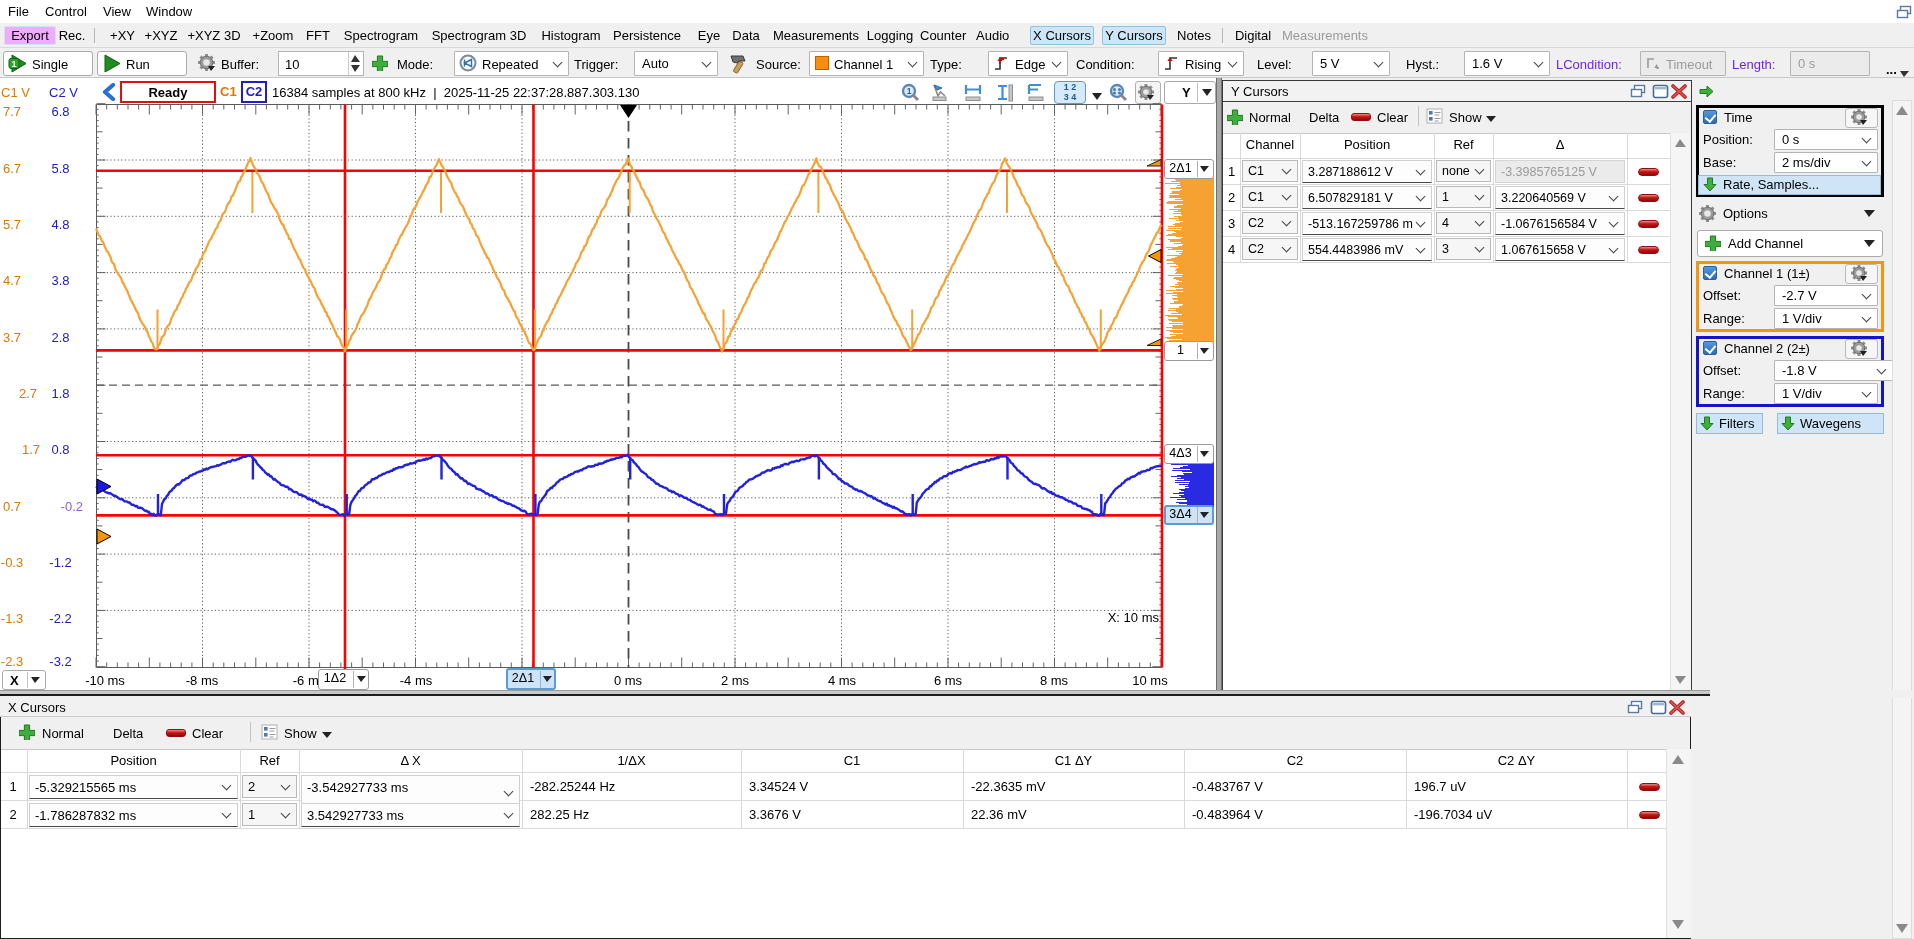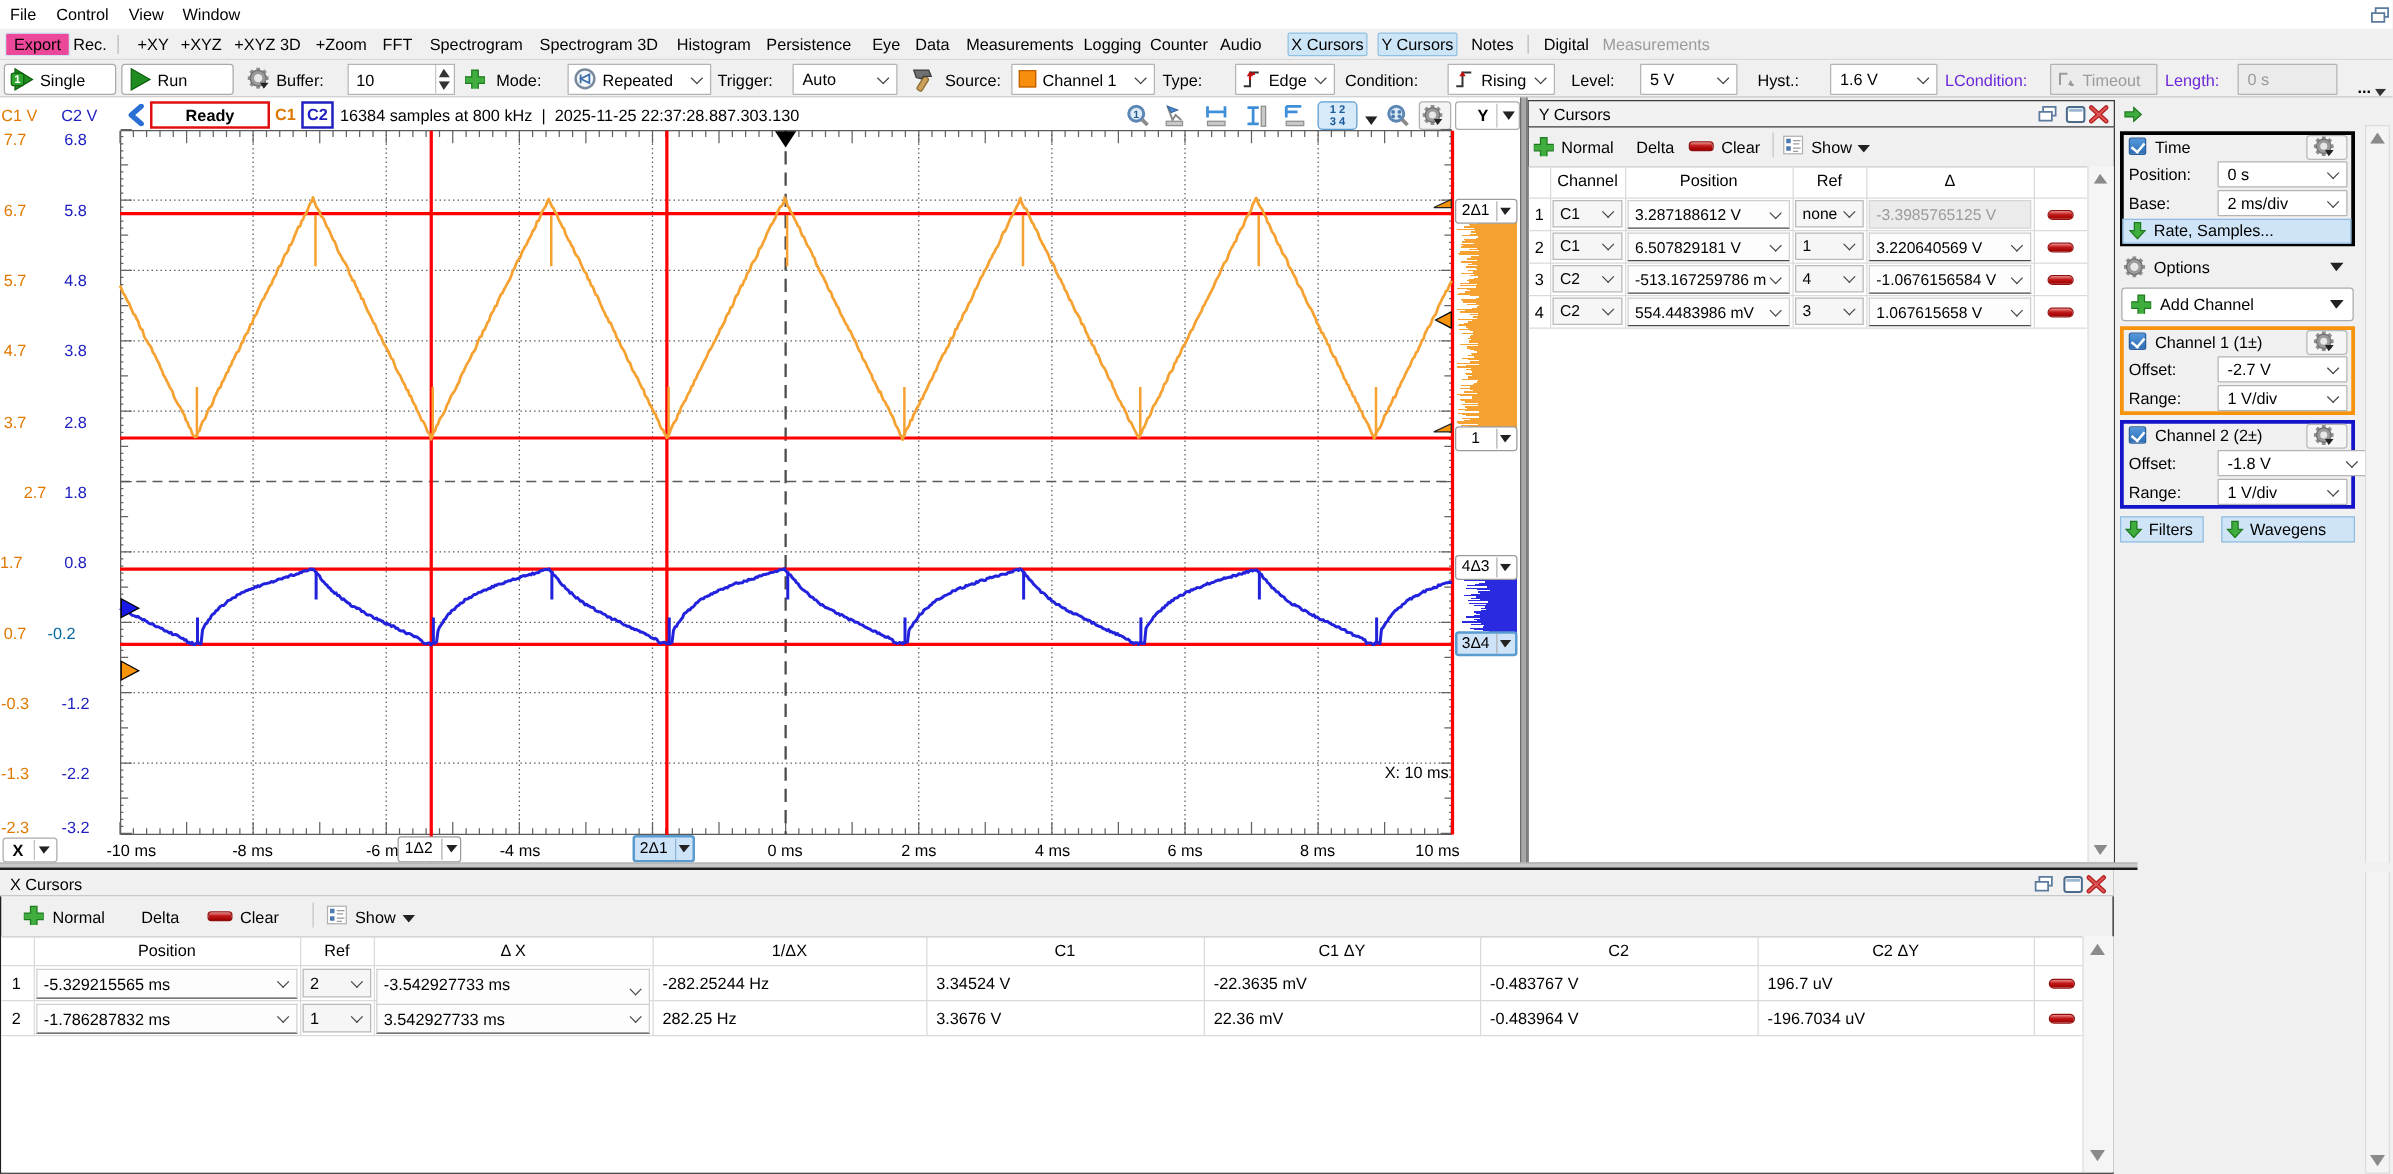--- a/index.html
+++ b/index.html
@@ -24,21 +24,21 @@
 <div style="position:absolute;left:0;top:0;width:1914px;height:23px;background:#fff"></div>
 <div class="lbl" style="position:absolute;left:8px;top:4px">File</div>
 <div class="lbl" style="position:absolute;left:45px;top:4px">Control</div>
 <div class="lbl" style="position:absolute;left:103px;top:4px">View</div>
 <div class="lbl" style="position:absolute;left:146px;top:4px">Window</div>
 <svg class="ab" style="left:1896px;top:5px" width="17" height="14">
     <rect x="4.5" y="1.5" width="10" height="7" fill="#fff" stroke="#5b7a9d" stroke-width="1.4"></rect>
     <rect x="1.5" y="5.5" width="10" height="7" fill="#fff" stroke="#5b7a9d" stroke-width="1.4"></rect>
   </svg>
 <div style="position:absolute;left:0;top:23px;width:1914px;height:25px;background:#f0f0f0;border-bottom:1px solid #d9d9d9"></div>
-<div style="position:absolute;top:26px;left:4px;width:52px;text-align:center;line-height:19px;border-radius:2px;background:#ec4899;border:1px solid #cfe3f3;line-height:17px">Export</div>
+<div style="position:absolute;top:26px;left:4px;width:52px;text-align:center;line-height:19px;border-radius:2px;background:#f0abfc;border:1px solid #cfe3f3;line-height:17px">Export</div>
 <div style="position:absolute;top:26px;left:57px;width:30px;text-align:center;line-height:19px;border-radius:2px">Rec.</div>
 <div style="position:absolute;left:94px;top:28px;width:1px;height:15px;background:#b8b8b8"></div>
 <div style="position:absolute;top:26px;left:103px;width:32px;text-align:right;line-height:19px;border-radius:2px">+XY</div>
 <div style="position:absolute;top:26px;left:141px;width:40px;text-align:center;line-height:19px;border-radius:2px">+XYZ</div>
 <div style="position:absolute;top:26px;left:187px;width:54px;text-align:center;line-height:19px;border-radius:2px">+XYZ 3D</div>
 <div style="position:absolute;top:26px;left:250px;width:46px;text-align:center;line-height:19px;border-radius:2px">+Zoom</div>
 <div style="position:absolute;top:26px;left:303px;width:30px;text-align:center;line-height:19px;border-radius:2px">FFT</div>
 <div style="position:absolute;top:26px;left:342px;width:78px;text-align:center;line-height:19px;border-radius:2px">Spectrogram</div>
 <div style="position:absolute;top:26px;left:430px;width:98px;text-align:center;line-height:19px;border-radius:2px">Spectrogram 3D</div>
 <div style="position:absolute;top:26px;left:540px;width:62px;text-align:center;line-height:19px;border-radius:2px">Histogram</div>
@@ -153,24 +153,24 @@
 <div style="position:absolute;left:0px;top:161px;width:24px;text-align:center;color:#e07800">6.7</div>
 <div style="position:absolute;left:38px;top:161px;width:45px;text-align:center;color:#2020c0">5.8</div>
 <div style="position:absolute;left:0px;top:217px;width:24px;text-align:center;color:#e07800">5.7</div>
 <div style="position:absolute;left:38px;top:217px;width:45px;text-align:center;color:#2020c0">4.8</div>
 <div style="position:absolute;left:0px;top:273px;width:24px;text-align:center;color:#e07800">4.7</div>
 <div style="position:absolute;left:38px;top:273px;width:45px;text-align:center;color:#2020c0">3.8</div>
 <div style="position:absolute;left:0px;top:330px;width:24px;text-align:center;color:#e07800">3.7</div>
 <div style="position:absolute;left:38px;top:330px;width:45px;text-align:center;color:#2020c0">2.8</div>
 <div style="position:absolute;left:16px;top:386px;width:24px;text-align:center;color:#e07800">2.7</div>
 <div style="position:absolute;left:38px;top:386px;width:45px;text-align:center;color:#2020c0">1.8</div>
-<div style="position:absolute;left:0px;top:442px;width:24px;text-align:left;color:#e07800">1.7</div>
+<div style="position:absolute;left:16px;top:442px;width:24px;text-align:right;color:#e07800">1.7</div>
 <div style="position:absolute;left:38px;top:442px;width:45px;text-align:center;color:#2020c0">0.8</div>
 <div style="position:absolute;left:0px;top:499px;width:24px;text-align:center;color:#e07800">0.7</div>
-<div style="position:absolute;left:38px;top:499px;width:45px;text-align:left;color:#0369a1">-0.2</div>
+<div style="position:absolute;left:38px;top:499px;width:45px;text-align:right;color:#8b5cf6">-0.2</div>
 <div style="position:absolute;left:0px;top:555px;width:24px;text-align:center;color:#e07800">-0.3</div>
 <div style="position:absolute;left:38px;top:555px;width:45px;text-align:center;color:#2020c0">-1.2</div>
 <div style="position:absolute;left:0px;top:611px;width:24px;text-align:center;color:#e07800">-1.3</div>
 <div style="position:absolute;left:38px;top:611px;width:45px;text-align:center;color:#2020c0">-2.2</div>
 <div style="position:absolute;left:0px;top:654px;width:24px;text-align:center;color:#e07800">-2.3</div>
 <div style="position:absolute;left:38px;top:654px;width:45px;text-align:center;color:#2020c0">-3.2</div>
 <svg class="ab" style="left:101px;top:83px" width="16" height="18">
     <path d="M12 2L4 9L12 16" fill="none" stroke="#2a6fd4" stroke-width="4.2" stroke-linejoin="round" stroke-linecap="round"></path>
   </svg>
 <div style="position:absolute;left:120px;top:81px;width:96px;height:22px;border:2px solid #e01010;background:#fff;text-align:center;line-height:19px;font-weight:bold">Ready</div>

